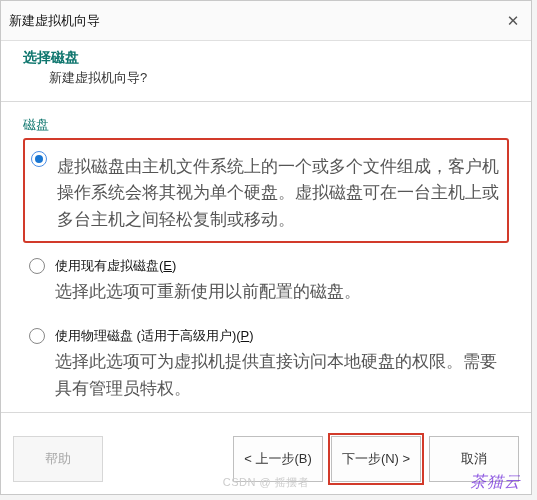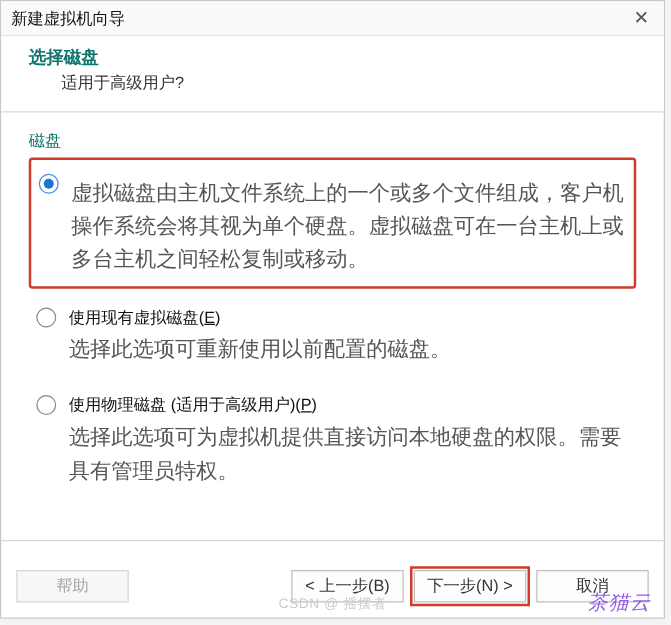--- a/index.html
+++ b/index.html
@@ -1,58 +1,58 @@
 <!DOCTYPE html>
 <html><head>
 <meta charset="utf-8">
 <style>
   * { box-sizing: border-box; margin: 0; padding: 0; }
   html, body { width: 537px; height: 500px; font-family: "Microsoft YaHei","Segoe UI",sans-serif; font-size: 13px; color: #222; background: #f4f4f4; }
   .window { position: relative; width: 532px; height: 495px; background: #fff; border: 1px solid #c8c8c8; display: flex; flex-direction: column; }
-  .titlebar { height: 28px; display: flex; align-items: center; padding: 0 8px; border-bottom: 1px solid #e0e0e0; background: #fafafa; }
+  .titlebar { height: 40px; display: flex; align-items: center; padding: 0 8px; border-bottom: 1px solid #e0e0e0; background: #fafafa; }
   .titlebar .title { flex: 1; font-size: 13px; color: #111; }
   .titlebar .close { width: 20px; height: 20px; display: flex; align-items: center; justify-content: center; cursor: pointer; color: #555; font-size: 15px; line-height: 1; }
   .header { padding: 8px 14px 14px 22px; border-bottom: 1px solid #d9d9d9; background: #fff; }
   .header .h1 { font-size: 14px; font-weight: 700; color: #0f766e; }
   .header .h2 { font-size: 13px; color: #333; padding-left: 26px; margin-top: 2px; }
   .content { flex: 1; padding: 14px 22px 0 22px; overflow: hidden; }
   .group-label { font-size: 13px; color: #0f766e; margin-bottom: 4px; }
   .opt { display: flex; align-items: flex-start; padding: 10px 6px 8px 6px; margin-bottom: 4px; border-radius: 3px; }
   .opt .radio { width: 16px; height: 16px; border-radius: 50%; border: 1.5px solid #4a8ee6; margin-top: 1px; flex: 0 0 auto; display: flex; align-items: center; justify-content: center; background:#fff; }
   .opt.unsel .radio { border-color: #888; }
   .opt .radio .dot { width: 8px; height: 8px; border-radius: 50%; background: #1976d2; display: none; }
   .opt.sel .radio .dot { display: block; }
   .opt .body { padding-left: 10px; flex: 1; }
   .opt .lbl { font-size: 13px; color: #111; }
   .opt .lbl .ul { text-decoration: underline; }
   .opt .desc { font-size: 17px; color: #555; line-height: 1.55; margin-top: 4px; }
   .hl-primary { border: 2px solid #d23a2a; }
   .footer { border-top: 1px solid #d9d9d9; padding: 12px; display: flex; align-items: center; gap: 8px; }
   .footer .spacer { flex: 1; }
-  .btn { min-width: 90px; height: 26px; border: 1px solid #bfbfbf; background: #fdfdfd; color: #333; font-size: 13px; display: flex; align-items: center; justify-content: center; padding: 0 0; cursor: pointer; margin-top: 11px; }
+  .btn { min-width: 90px; height: 46px; border: 1px solid #bfbfbf; background: #fdfdfd; color: #333; font-size: 13px; display: flex; align-items: center; justify-content: center; padding: 0 0; cursor: pointer; margin-top: 11px; }
   .btn.disabled { color: #a7a7a7; border-color: #d7d7d7; background: #f7f7f7; cursor: default; }
   .hl-next { outline: 2px solid #d23a2a; outline-offset: 1px; }
   .watermark { position: absolute; bottom: 1px; right: 10px; color: #6d28d9; font-size: 16px; font-style: italic; pointer-events: none; opacity: .75; letter-spacing: 1px; }
   .csdn { position: absolute; bottom: 4px; left: 50%; transform: translateX(-50%); color: #cccccc; font-size: 11px; pointer-events: none; letter-spacing: .5px; }
 </style>
 </head>
 <body>
 
 <div class="window">
 
   <div class="titlebar">
     <span class="title">新建虚拟机向导</span>
     <div class="close">
       <span>✕</span>
     </div>
   </div>
 
   <div class="header">
     <div class="h1">选择磁盘</div>
-    <div class="h2">适用于高级用户?</div>
+    <div class="h2">新建虚拟机向导?</div>
   </div>
 
   <div class="content">
     <div class="group-label">磁盘</div>
 
     <div class="opt sel hl-primary">
       <div class="radio">
           <div class="dot"></div>
         </div>
       <div class="body">

